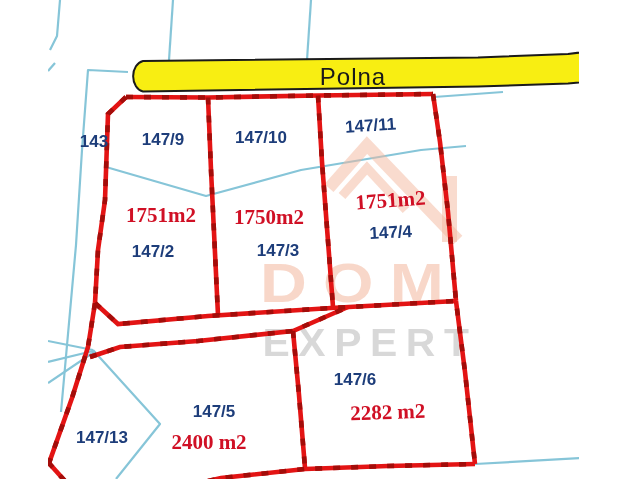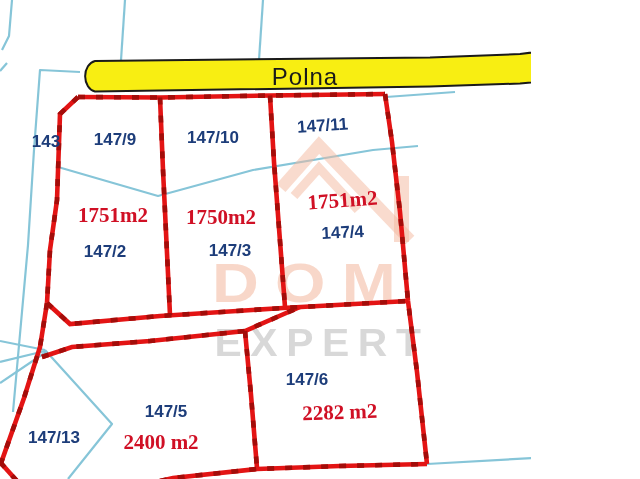--- a/index.html
+++ b/index.html
@@ -7,20 +7,21 @@
     padding: 0;
     background: #ffffff;
     font-family: "Liberation Sans", sans-serif;
   }
   .stage {
     position: relative;
     width: 531px;
     height: 479px;
     overflow: hidden;
     background: var(--background, #fff);
+    padding-left: 48px;
   }
   svg { display: block; }
 
   
   .red-base { stroke: var(--boundary-red, #e31414); stroke-width: 4.6; fill: none; stroke-linejoin: miter; }
   .red-dash { stroke: var(--boundary-red-dark, #a30d0a); stroke-width: 4.6; fill: none; stroke-dasharray: 7 11; }
 
   .cyan { stroke: var(--cadastral-cyan, #86c5d8); stroke-width: 2.2; fill: none; stroke-linejoin: round; }
 
   .road-band { fill: var(--road-yellow, #f8ee12); stroke: var(--road-outline, #1a1a1a); stroke-width: 2; }

